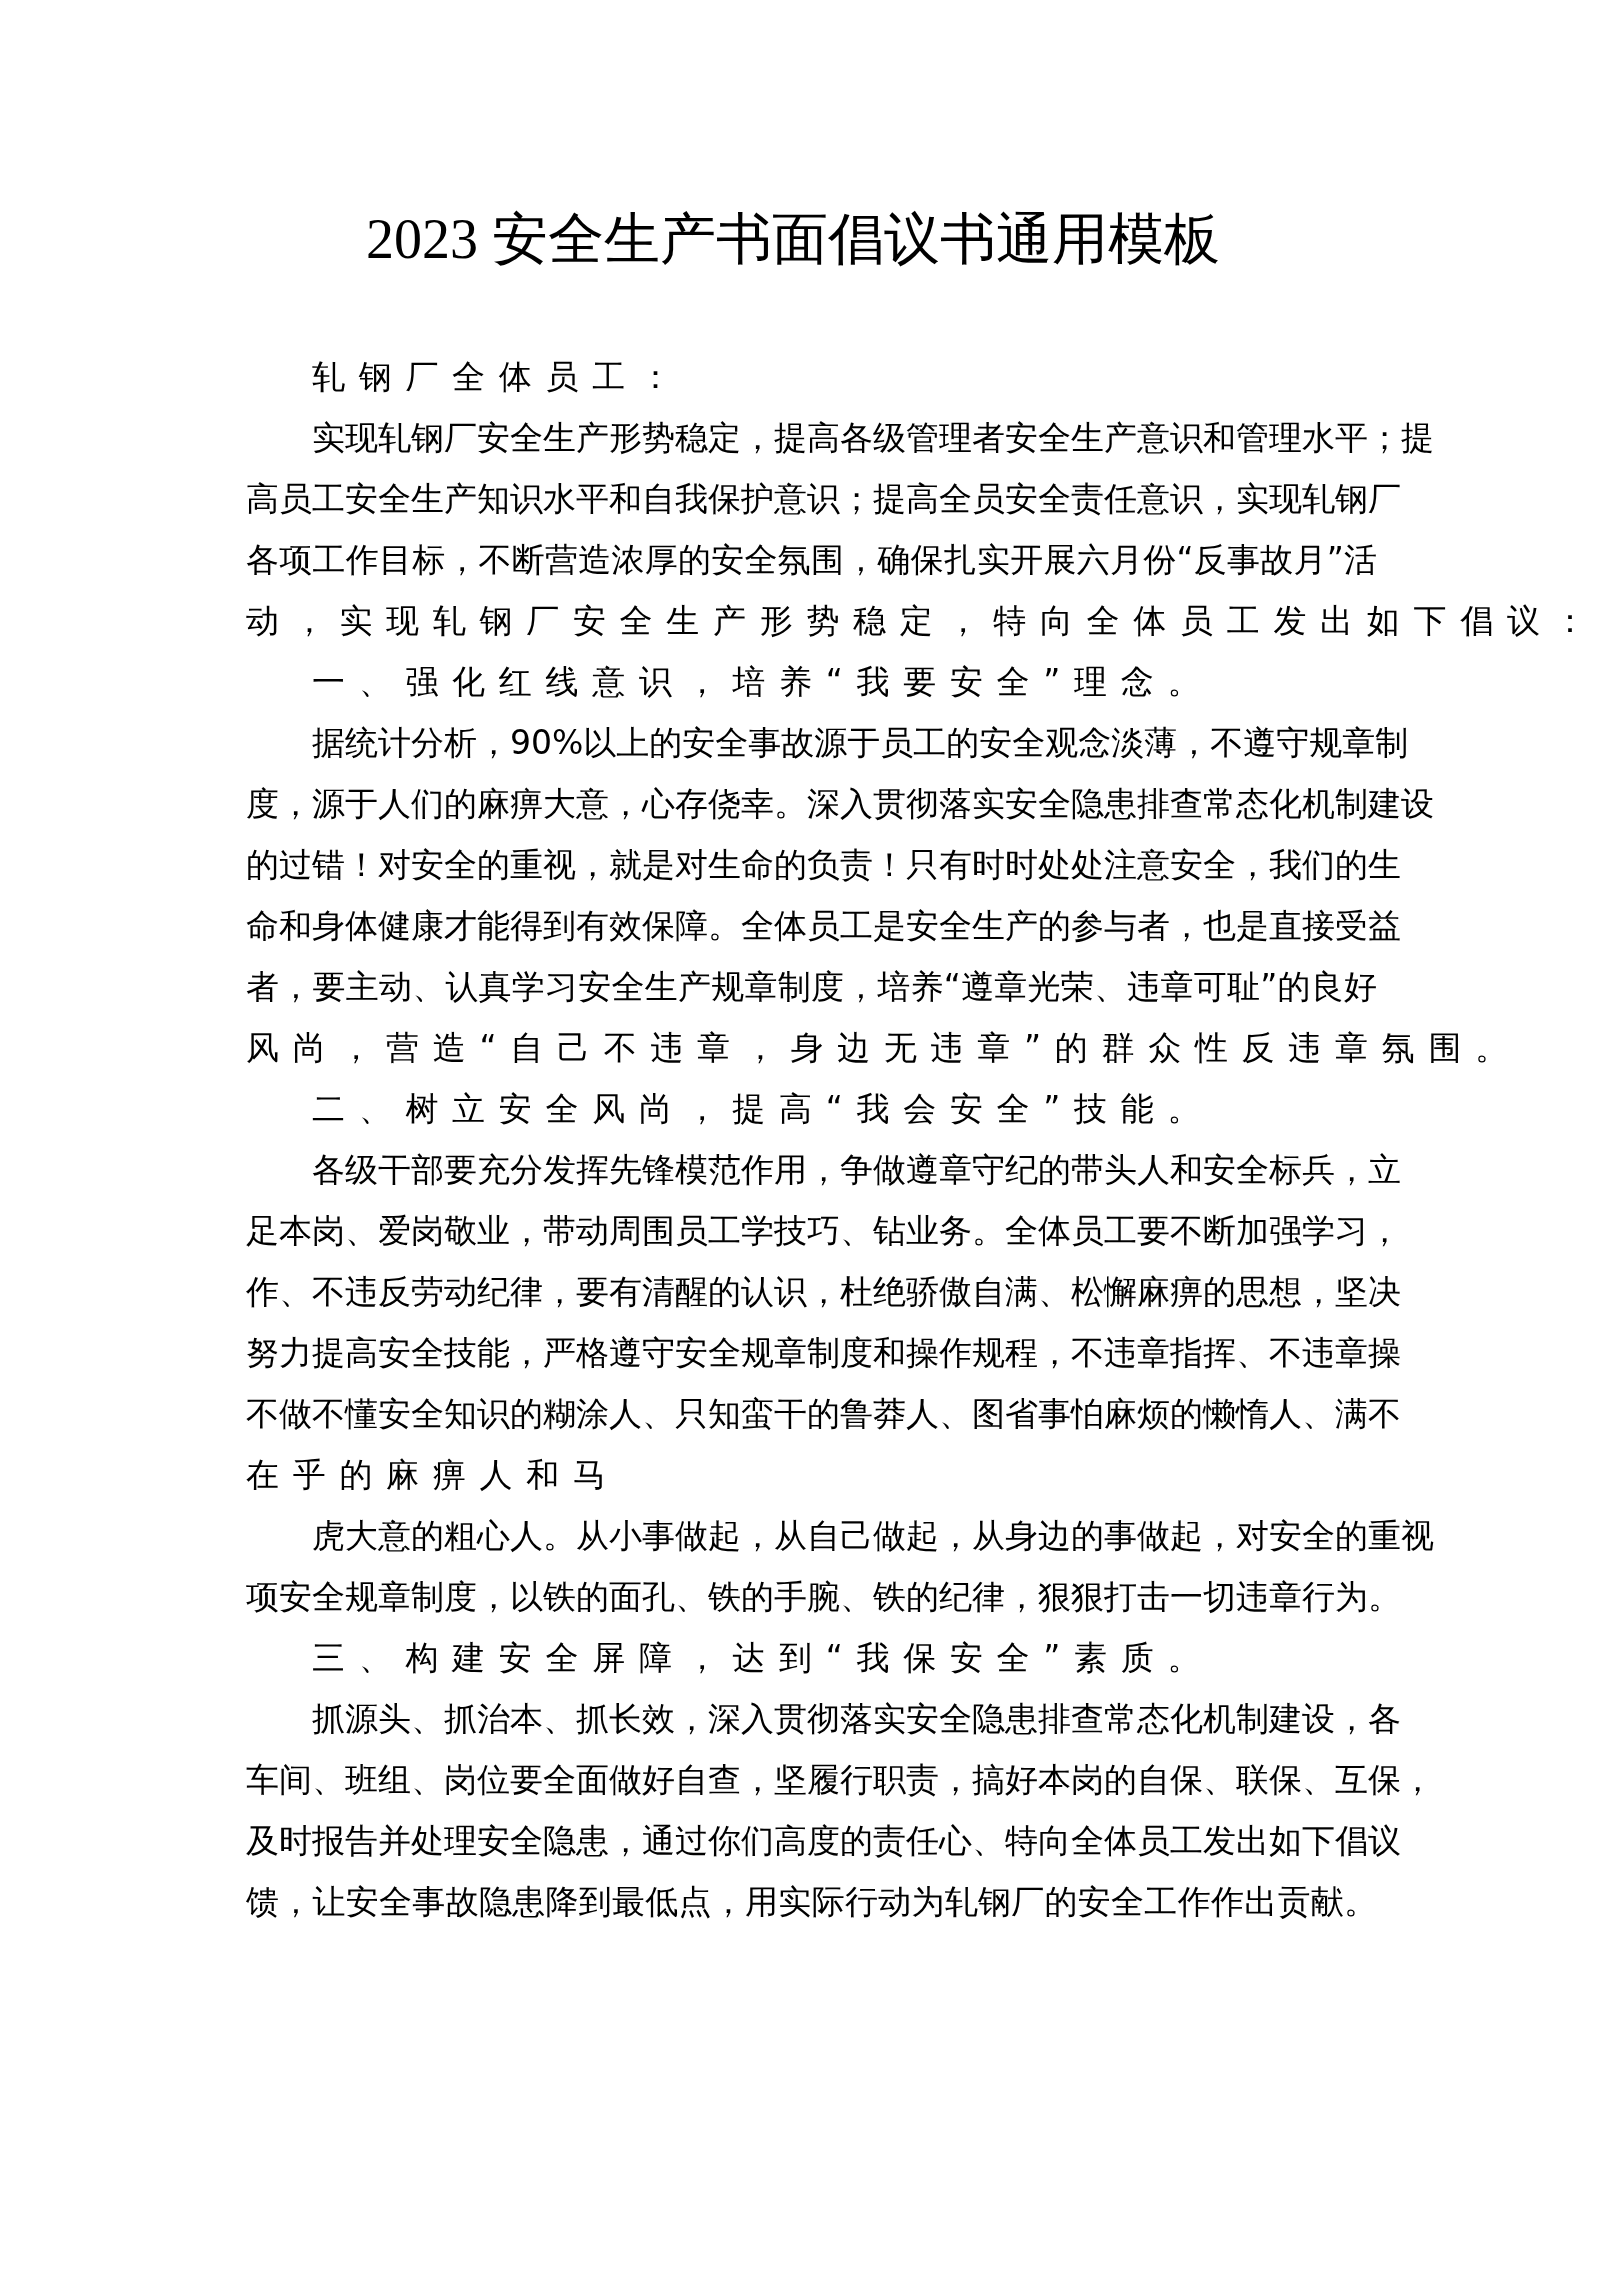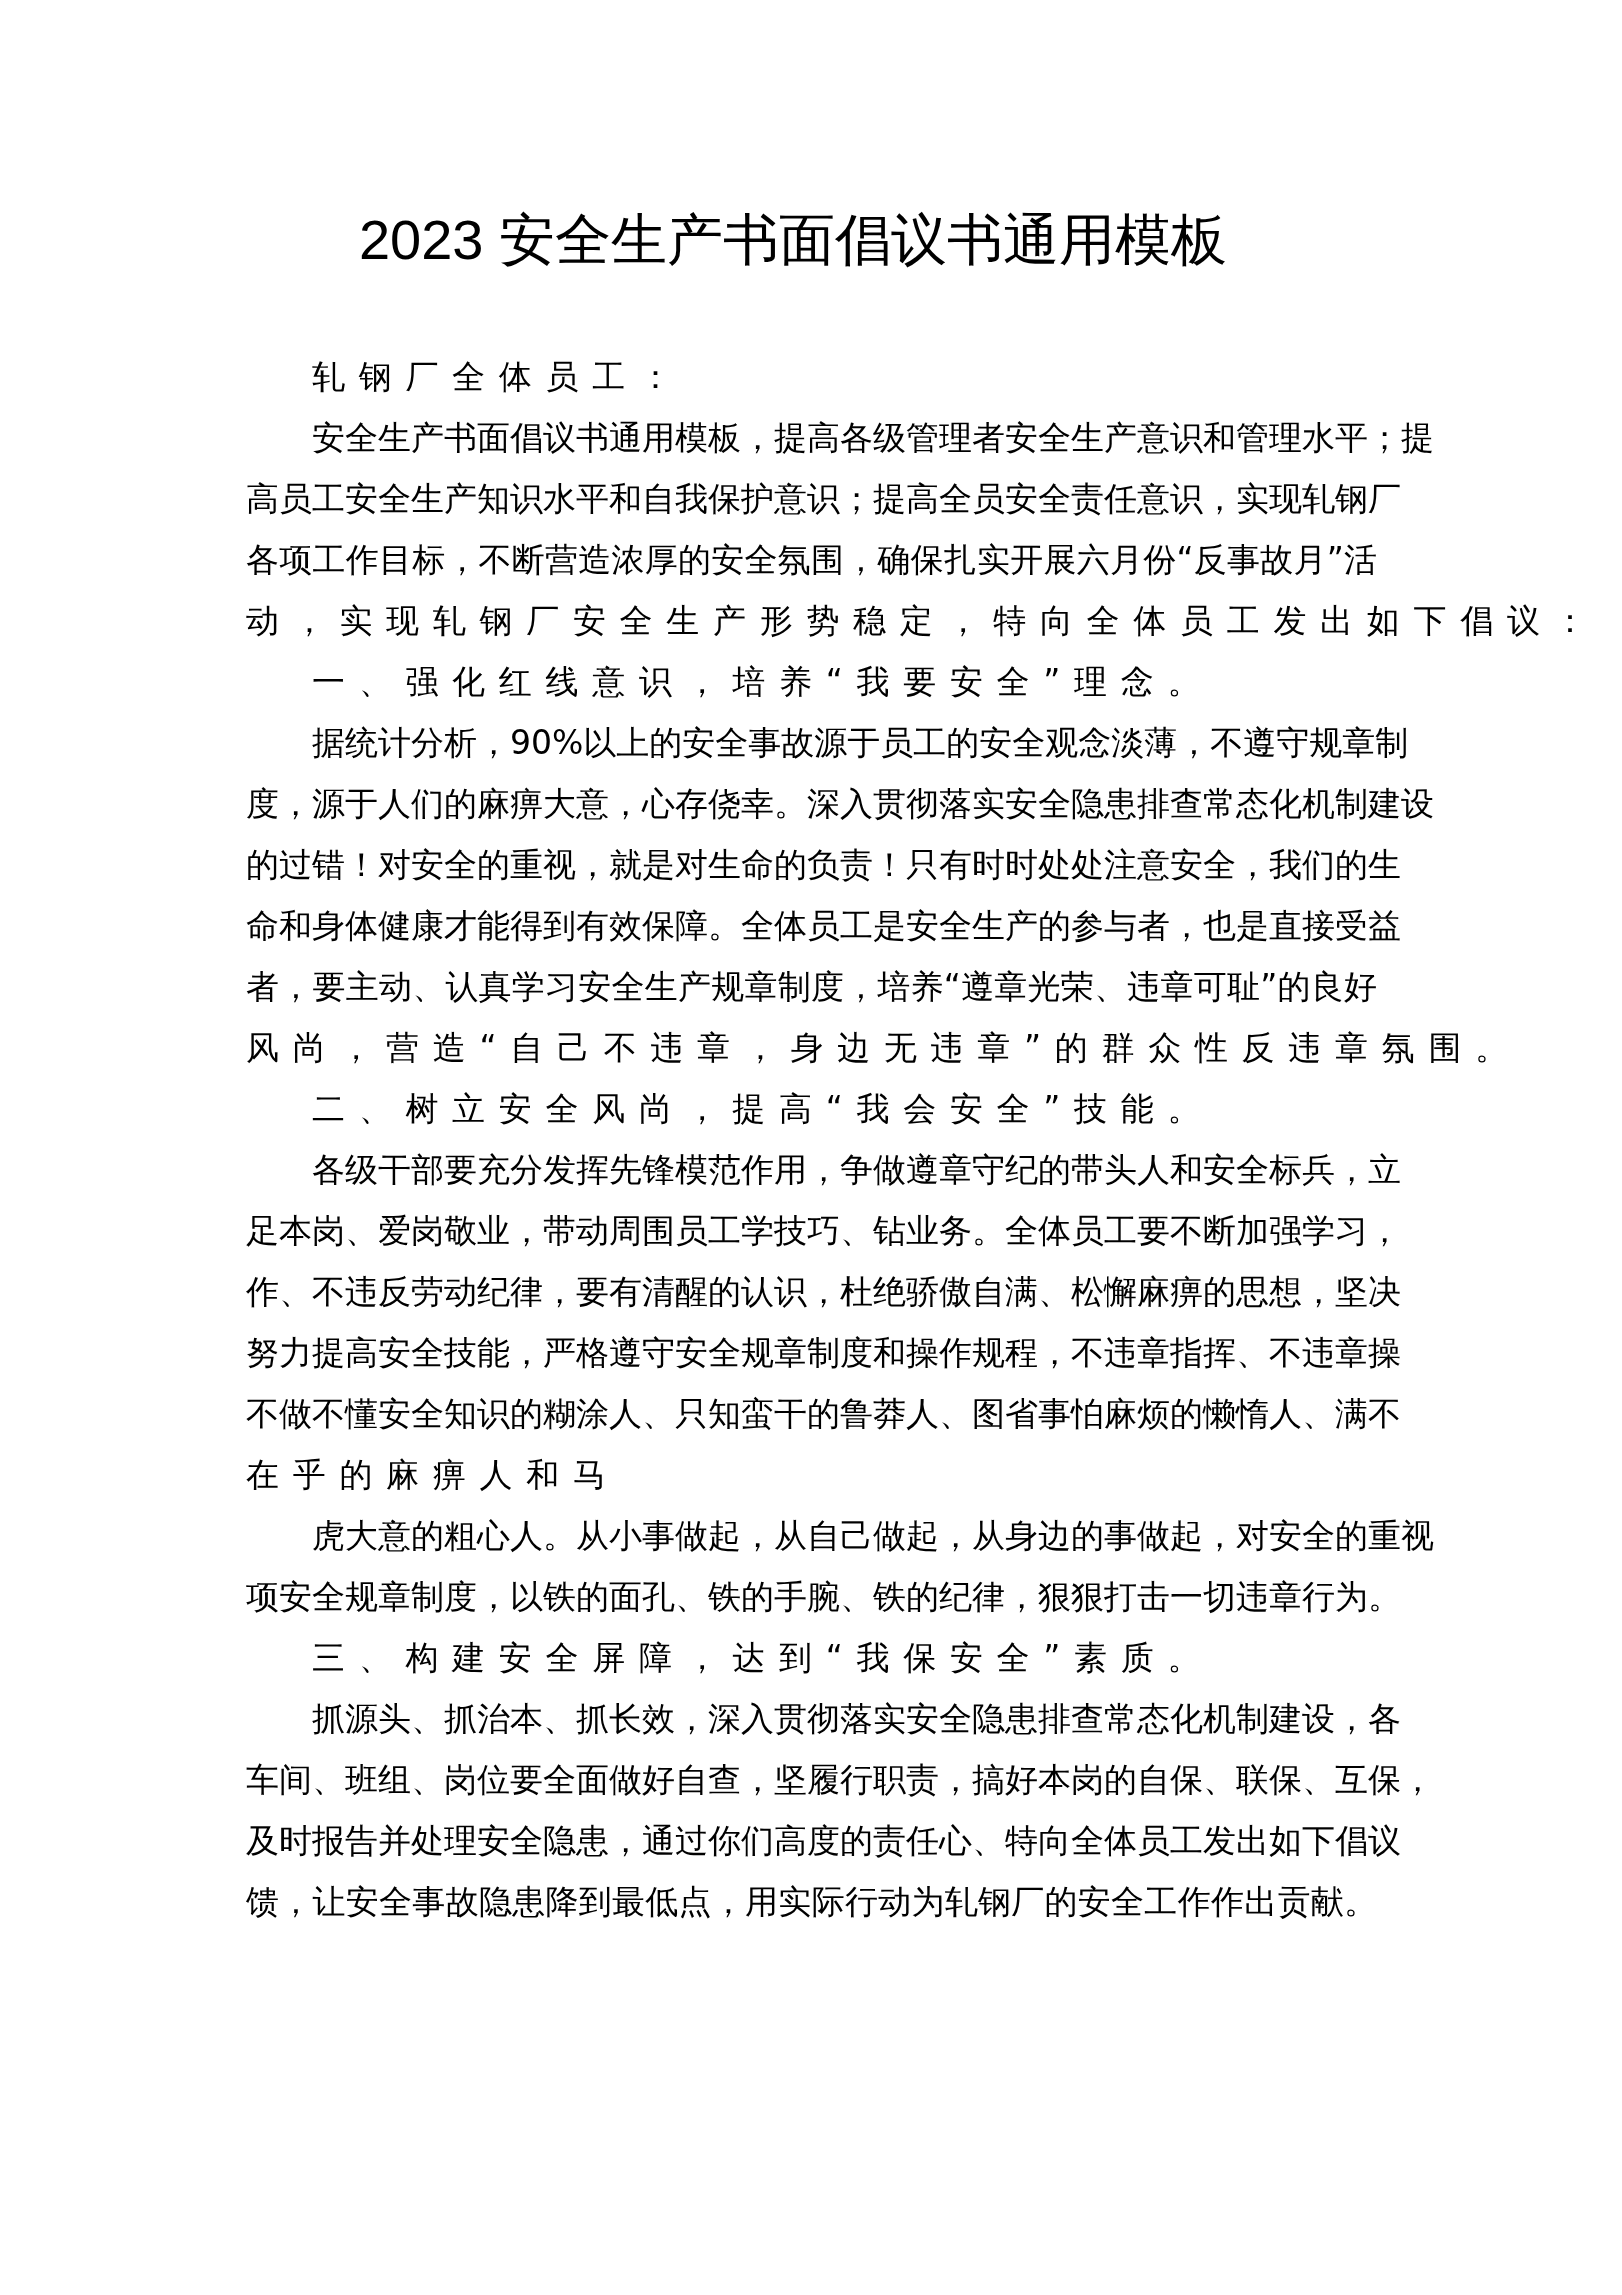--- a/index.html
+++ b/index.html
@@ -21,21 +21,21 @@
     width: 1623px;
     height: 2295px;
     background: #ffffff;
   }
   .title {
     position: absolute;
     left: 0;
     top: 208px;
     width: 1586px;
     text-align: center;
-    font-family: Liberation Sans, sans-serif;
+    font-family: Liberation Serif, serif;
     font-size: 56px;
     line-height: 63px;
     letter-spacing: 0px;
     white-space: nowrap;
   }
   .body {
     position: absolute;
     left: 246px;
     top: 346px;
     width: 1131px;
@@ -66,21 +66,21 @@
 </style>
 </head>
 <body>
 
 <div class="page">
   <div class="title">2023 安全生产书面倡议书通用模板</div>
 
   <div class="body">
     <div class="line indent short">轧钢厂全体员工：</div>
 
-    <div class="line indent full">安全生产书面倡议书通用模板，提高各级管理者安全生产意识和管理水平；提</div>
+    <div class="line indent full">实现轧钢厂安全生产形势稳定，提高各级管理者安全生产意识和管理水平；提</div>
     <div class="line full">高员工安全生产知识水平和自我保护意识；提高全员安全责任意识，实现轧钢厂</div>
     <div class="line full">各项工作目标，不断营造浓厚的安全氛围，确保扎实开展六月份“反事故月”活</div>
     <div class="line short">动，实现轧钢厂安全生产形势稳定，特向全体员工发出如下倡议：</div>
 
     <div class="line indent short">一、强化红线意识，培养“我要安全”理念。</div>
 
     <div class="line indent full">据统计分析，90%以上的安全事故源于员工的安全观念淡薄，不遵守规章制</div>
     <div class="line full">度，源于人们的麻痹大意，心存侥幸。深入贯彻落实安全隐患排查常态化机制建设</div>
     <div class="line full">的过错！对安全的重视，就是对生命的负责！只有时时处处注意安全，我们的生</div>
     <div class="line full">命和身体健康才能得到有效保障。全体员工是安全生产的参与者，也是直接受益</div>

